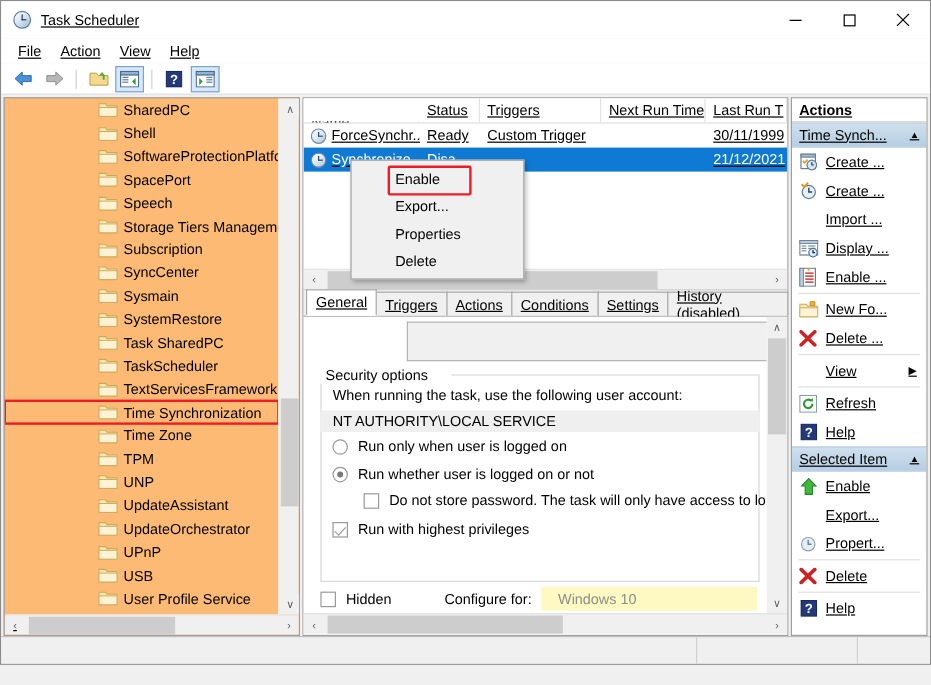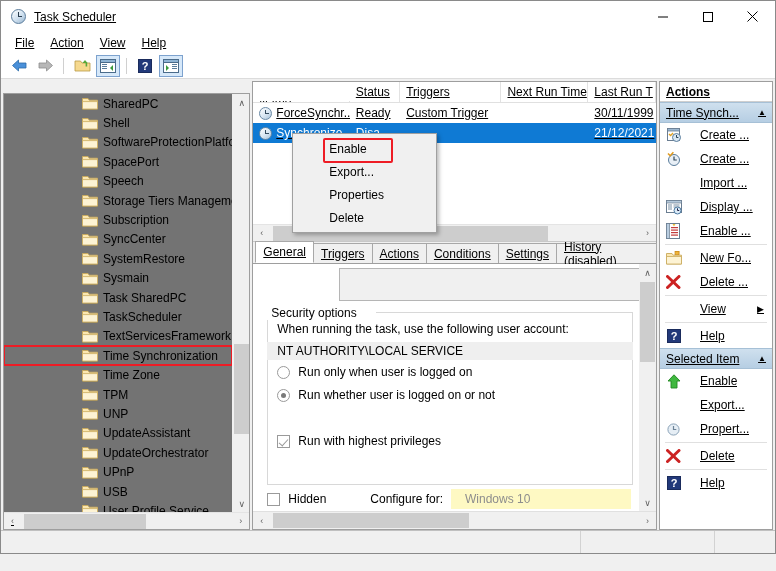--- a/index.html
+++ b/index.html
@@ -109,23 +109,23 @@
     display: flex;
     background: #f0f0f0;
     padding: 2px 2px 0 2px;
     gap: 0;
     min-height: 0;
   }
 
   
   .tree-pane {
     width: 256px;
-    background: #737373;
+    background: #fdba74;
     border: 1px solid #9e9e9e;
-    margin: 12px 1px 0 0;
+    margin: 0 1px 0 0;
     display: flex; flex-direction: column;
     position: relative;
     overflow: hidden;
   }
   .tree-scroll-area {
     flex: 1 1 auto;
     position: relative;
     overflow: hidden;
   }
   .tree-list {
@@ -422,21 +422,21 @@
     font-size: 12px;
     background: linear-gradient(180deg,#cfe0ee 0%, #b6cee3 100%);
     border-top: 1px solid #a6c0d6;
     border-bottom: 1px solid #a6c0d6;
   }
   .act-item {
     height: 24px;
     display: flex; align-items: center;
     padding-left: 5px;
     font-size: 12px;
-    gap: 18px;
+    gap: 6px;
   }
   .act-item .aicon { width: 17px; height: 17px; flex: 0 0 auto; display:flex;align-items:center;justify-content:center; }
   .act-sep { height: 1px; background: #e0e0e0; margin: 1px 5px; }
   .act-label { white-space: nowrap; overflow: hidden; }
   .submenu-arrow { margin-left: auto; margin-right: 8px; font-size: 9px; }
 
   
   .statusbar {
     height: 23px;
     flex: 0 0 auto;
@@ -612,30 +612,30 @@
               </span>
               <span class="tree-label">SyncCenter</span>
             </div>
             <div class="tree-row">
               <span class="folder">
                 <svg class="folder-svg" width="16" height="13" viewBox="0 0 16 13">
                   <path d="M0.5 1.5 L6 1.5 L7.2 3.2 L15.5 3.2 L15.5 12 L0.5 12 Z" fill="#fbe7b0" stroke="#c9a95a" stroke-width="0.9"></path>
                   <path d="M0.5 4.6 L15.5 4.6 L15.5 12 L0.5 12 Z" fill="#fdf3d4" stroke="#c9a95a" stroke-width="0.8"></path>
                 </svg>
               </span>
+              <span class="tree-label">Sysmain</span>
+            </div>
+            <div class="tree-row">
+              <span class="folder">
+                <svg class="folder-svg" width="16" height="13" viewBox="0 0 16 13">
+                  <path d="M0.5 1.5 L6 1.5 L7.2 3.2 L15.5 3.2 L15.5 12 L0.5 12 Z" fill="#fbe7b0" stroke="#c9a95a" stroke-width="0.9"></path>
+                  <path d="M0.5 4.6 L15.5 4.6 L15.5 12 L0.5 12 Z" fill="#fdf3d4" stroke="#c9a95a" stroke-width="0.8"></path>
+                </svg>
+              </span>
               <span class="tree-label">SystemRestore</span>
-            </div>
-            <div class="tree-row">
-              <span class="folder">
-                <svg class="folder-svg" width="16" height="13" viewBox="0 0 16 13">
-                  <path d="M0.5 1.5 L6 1.5 L7.2 3.2 L15.5 3.2 L15.5 12 L0.5 12 Z" fill="#fbe7b0" stroke="#c9a95a" stroke-width="0.9"></path>
-                  <path d="M0.5 4.6 L15.5 4.6 L15.5 12 L0.5 12 Z" fill="#fdf3d4" stroke="#c9a95a" stroke-width="0.8"></path>
-                </svg>
-              </span>
-              <span class="tree-label">Sysmain</span>
             </div>
             <div class="tree-row">
               <span class="folder">
                 <svg class="folder-svg" width="16" height="13" viewBox="0 0 16 13">
                   <path d="M0.5 1.5 L6 1.5 L7.2 3.2 L15.5 3.2 L15.5 12 L0.5 12 Z" fill="#fbe7b0" stroke="#c9a95a" stroke-width="0.9"></path>
                   <path d="M0.5 4.6 L15.5 4.6 L15.5 12 L0.5 12 Z" fill="#fdf3d4" stroke="#c9a95a" stroke-width="0.8"></path>
                 </svg>
               </span>
               <span class="tree-label">Task SharedPC</span>
             </div>
@@ -857,20 +857,24 @@
           <div class="fld optrow" style="left:24px; top:101px;">
             <span class="radio"></span>
             <span>Run only when user is logged on</span>
           </div>
 
           <div class="fld optrow" style="left:24px; top:124px;">
             <span class="radio on"></span>
             <span>Run whether user is logged on or not</span>
           </div>
 
+          <div class="fld optrow" style="left:50px; top:146px;">
+            <span class="cbx"></span>
+            <span>Do not store password.  The task will only have access to lo</span>
+          </div>
 
           <div class="fld optrow" style="left:24px; top:170px;">
             <span class="cbx on"></span>
             <span>Run with highest privileges</span>
           </div>
 
           <div class="bottomrow">
             <span class="cbx"></span>
             <span>Hidden</span>
             <span style="margin-left:36px;">Configure for:</span>
@@ -978,20 +982,30 @@
           </div>
           <div class="act-sep"></div>
           <div class="act-item">
             <span class="aicon"></span>
             <span class="act-label">View</span>
             <span class="submenu-arrow">▶</span>
           </div>
           <div class="act-sep"></div>
           <div class="act-item">
             <span class="aicon">
+              <svg width="15" height="15" viewBox="0 0 15 15">
+                <rect x="0.5" y="0.5" width="14" height="14" fill="#fff" stroke="#8a9aa8" stroke-width="1"></rect>
+                <path d="M11 7.5 a3.5 3.5 0 1 1 -1.2 -2.6" fill="none" stroke="#2a9a3a" stroke-width="1.8"></path>
+                <path d="M11.4 2.4 L11.4 5.6 L8.4 5.2 Z" fill="#2a9a3a"></path>
+              </svg>
+            </span>
+            <span class="act-label">Refresh</span>
+          </div>
+          <div class="act-item">
+            <span class="aicon">
               <svg width="14" height="14" viewBox="0 0 14 14">
                 <rect x="0.5" y="0.5" width="13" height="13" fill="#22397a" stroke="#1a2b5c" stroke-width="1"></rect>
                 <text x="7" y="11" font-size="11" font-family="Liberation Sans, sans-serif" fill="#fff" text-anchor="middle" font-weight="bold">?</text>
               </svg>
             </span>
             <span class="act-label">Help</span>
           </div>
           <div class="act-group-header">
             <span>Selected Item</span>
             <span style="font-size: 8px;">▲</span>

